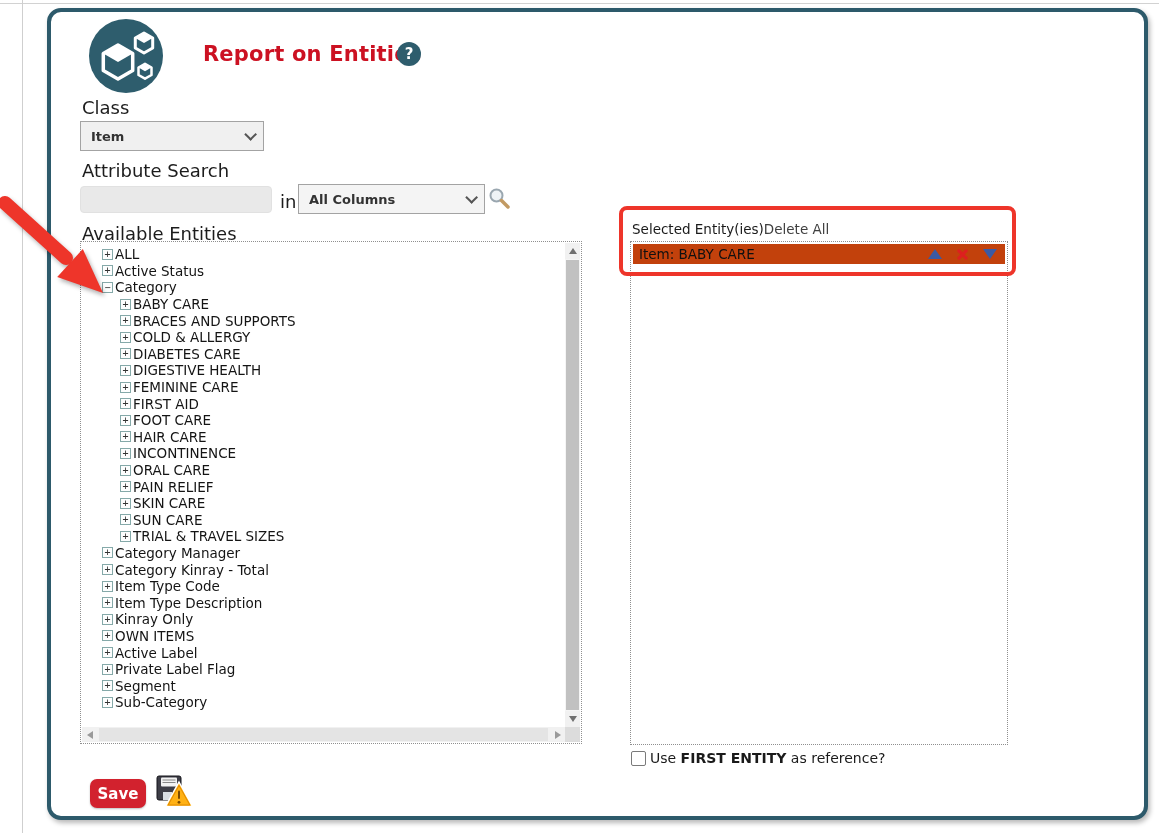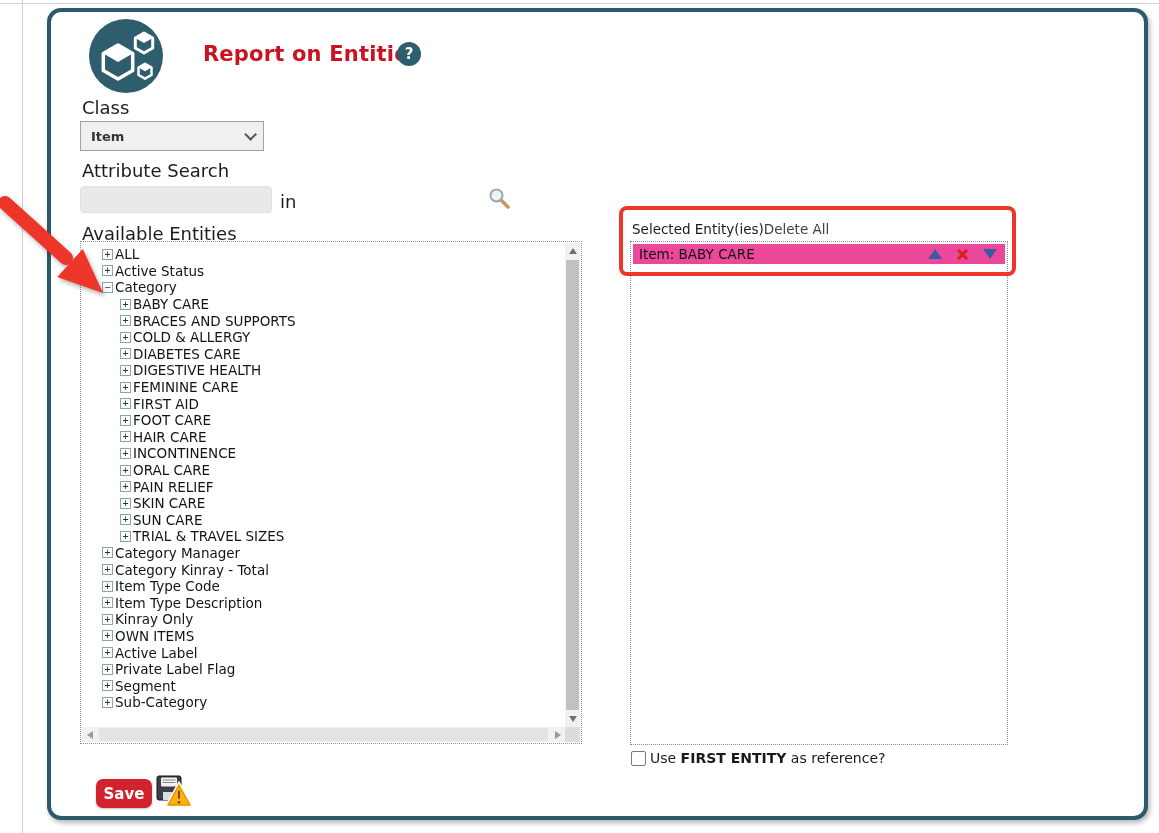--- a/index.html
+++ b/index.html
@@ -81,21 +81,21 @@
   .tri.t-down  { border-left:4px solid transparent; border-right:4px solid transparent; border-top:6px solid #707070; }
   .tri.t-left  { border-top:4px solid transparent; border-bottom:4px solid transparent; border-right:6px solid #9a9a9a; }
   .tri.t-right { border-top:4px solid transparent; border-bottom:4px solid transparent; border-left:6px solid #9a9a9a; }
 
   
   .sel-header { position:absolute; left:632px; top:221px; width:376px;
                 display:flex; align-items:baseline; font-size:13.5px; }
   .delete-all { color:#404040; cursor:pointer; }
   .sel-panel { position:absolute; left:630px; top:241px; width:378px; height:504px;
                border:1px dotted #8f8f8f; background:#fff; }
-  .sel-row { height:20px; margin:2px; background:#ec4899; display:flex; align-items:center;
+  .sel-row { height:20px; margin:2px; background:#c2410c; display:flex; align-items:center;
              padding:0 8px 0 6px; cursor:pointer; }
   .sel-label { flex:1; font-size:13.5px; color:#101010; }
   .sel-controls { display:flex; align-items:center; gap:14px; }
   .tri-up   { width:0; height:0; border-left:7px solid transparent; border-right:7px solid transparent;
               border-bottom:10px solid #3b5aa3; cursor:pointer; }
   .tri-down { width:0; height:0; border-left:7px solid transparent; border-right:7px solid transparent;
               border-top:10px solid #3b5aa3; cursor:pointer; }
   .x-icon { position:relative; width:13px; height:13px; cursor:pointer; }
   .x-icon .xb { position:absolute; left:0; top:5px; width:13px; height:3px; background:#dd1f1f; border-radius:1px; }
   .x-icon .b1 { transform:rotate(45deg); } .x-icon .b2 { transform:rotate(-45deg); }
@@ -106,21 +106,21 @@
   .red-arrow { position:absolute; left:0; top:195px; pointer-events:none;
                filter:drop-shadow(2px 3px 2px rgba(0,0,0,.3)); }
 
   
   .ref-row { position:absolute; left:631px; top:750px; display:flex; align-items:center; font-size:14px; }
   .checkbox { flex:none; width:15px; height:15px; border:1px solid #7a7a7a; border-radius:2px;
               background:#fff; margin-right:4px; cursor:pointer; }
   .ref-row b { font-weight:bold; }
 
   
-  .save-btn { position:absolute; left:96px; top:779px; width:56px; height:29px; border:none;
+  .save-btn { position:absolute; left:90px; top:779px; width:56px; height:29px; border:none;
               background:#d2222e; color:#fff; font-weight:bold; font-size:15px; border-radius:7px;
               cursor:pointer; font-family:inherit; box-shadow:0 1px 2px rgba(0,0,0,.25); }
   .floppy { position:absolute; left:156px; top:775px; }
 </style>
 </head>
 <body>
 
 <div class="app">
   <div class="page-hline"></div>
   <div class="page-vline"></div>
@@ -144,20 +144,24 @@
 
   <div class="lbl lbl-class">Class</div>
   <div class="select select-class">
     <span class="val">Item</span>
     <span class="chev"></span>
   </div>
 
   <div class="lbl lbl-attr">Attribute Search</div>
   <input class="search-input" value="" style="">
   <div class="lbl in-lbl">in</div>
+  <div class="select select-cols">
+    <span class="val">All Columns</span>
+    <span class="chev"></span>
+  </div>
   <svg class="magnifier" width="24" height="24" viewBox="0 0 24 24">
     <circle cx="9.5" cy="9.5" r="6" fill="#eef3f6" stroke="#9aa7b0" stroke-width="2"></circle>
     <line x1="14.5" y1="14.5" x2="21" y2="21" stroke="#c29a63" stroke-width="3.5" stroke-linecap="round"></line>
   </svg>
 
   <div class="lbl lbl-avail">Available Entities</div>
 
   <div class="tree-box">
     <div class="tree-content">
 

